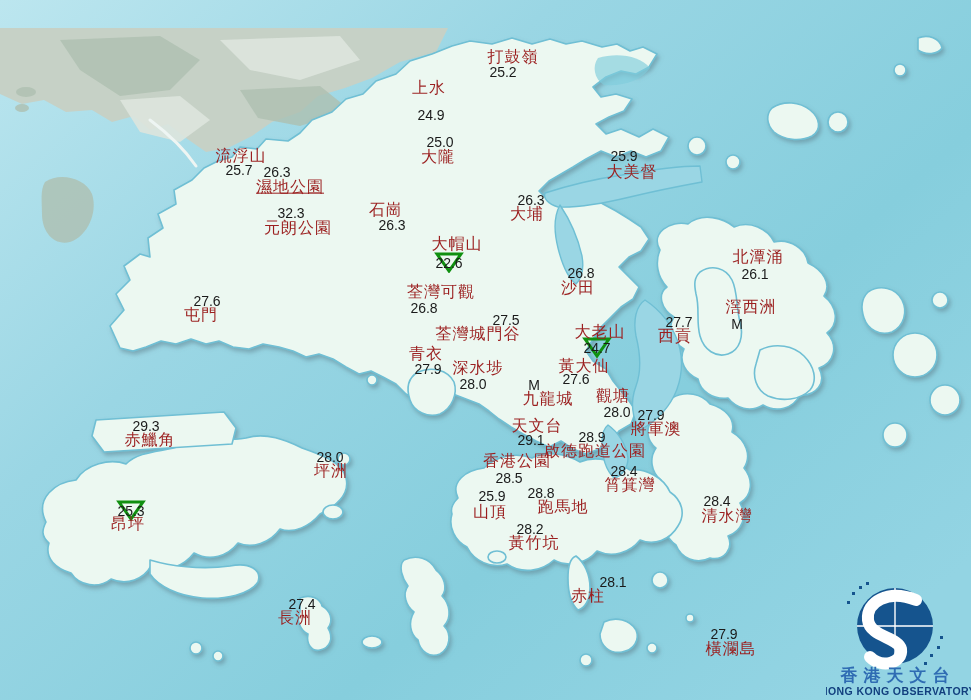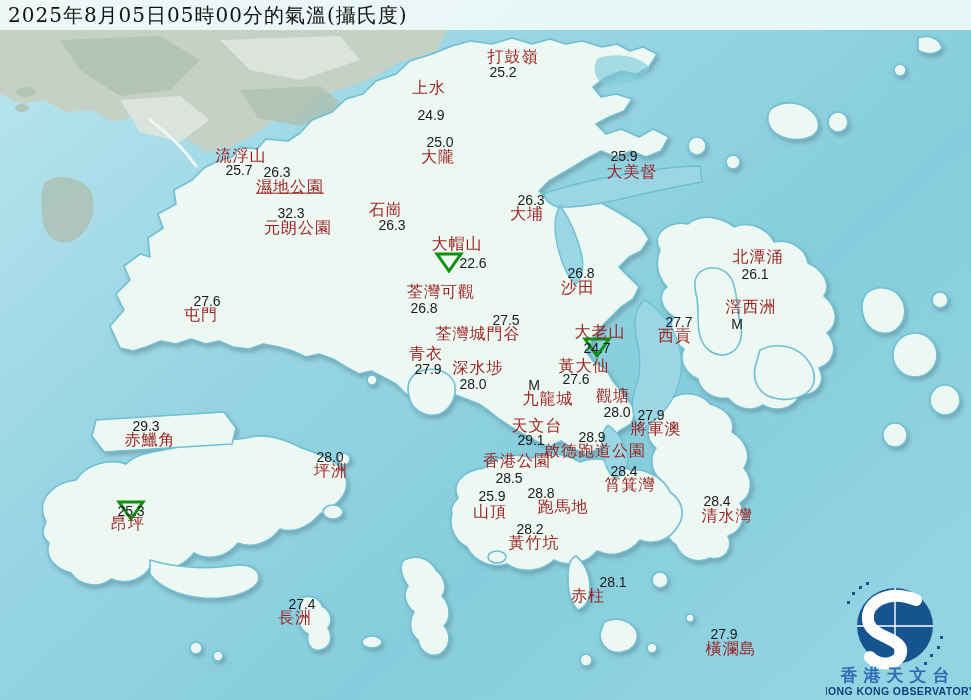--- a/index.html
+++ b/index.html
@@ -146,21 +146,21 @@
       <span class="st-label st-name" style="left: 632px; top: 172px;">大美督</span>
       <span class="st-label st-value" style="left: 291px; top: 213px;">32.3</span>
       <span class="st-label st-name" style="left: 298px; top: 228px;">元朗公園</span>
       <span class="st-label st-value" style="left: 392px; top: 225px;">26.3</span>
       <span class="st-label st-name" style="left: 386px; top: 210px;">石崗</span>
       <span class="st-label st-value" style="left: 531px; top: 200px;">26.3</span>
       <span class="st-label st-name" style="left: 527px; top: 214px;">大埔</span>
       <svg class="st-tri" width="30" height="22" style="left: 449px; top: 262px;">
         <polygon points="3,3 27,3 15,20"></polygon>
       </svg>
-      <span class="st-label st-value" style="left: 449px; top: 263px; margin-left: 24px;">22.6</span>
+      <span class="st-label st-value" style="left: 449px; top: 263px;">22.6</span>
       <span class="st-label st-name" style="left: 457px; top: 244px;">大帽山</span>
       <span class="st-label st-value" style="left: 755px; top: 274px;">26.1</span>
       <span class="st-label st-name" style="left: 758px; top: 257px;">北潭涌</span>
       <span class="st-label st-value" style="left: 424px; top: 308px;">26.8</span>
       <span class="st-label st-name" style="left: 441px; top: 292px;">荃灣可觀</span>
       <span class="st-label st-value" style="left: 581px; top: 273px;">26.8</span>
       <span class="st-label st-name" style="left: 578px; top: 288px;">沙田</span>
       <span class="st-label st-value" style="left: 737px; top: 324px;">M</span>
       <span class="st-label st-name" style="left: 751px; top: 307px;">滘西洲</span>
       <span class="st-label st-value" style="left: 207px; top: 301px;">27.6</span>
@@ -231,16 +231,13 @@
         <rect x="40" y="6" width="3" height="3"></rect>
       <rect x="104" y="78" width="3" height="3"></rect>
         <rect x="111" y="70" width="3" height="3"></rect>
       <rect x="98" y="86" width="3" height="3"></rect>
         <rect x="114" y="60" width="3" height="3"></rect>
     </g>
     <text class="cn" x="72" y="105" text-anchor="middle">香港天文台</text>
     <text class="en" x="72" y="119" text-anchor="middle">HONG KONG OBSERVATORY</text>
   </svg>
 
-  <div class="titlebar">
-    <div class="t">2025年8月05日05時00分的氣溫(攝氏度)</div>
-  </div>
 </div>
 
 </body></html>

